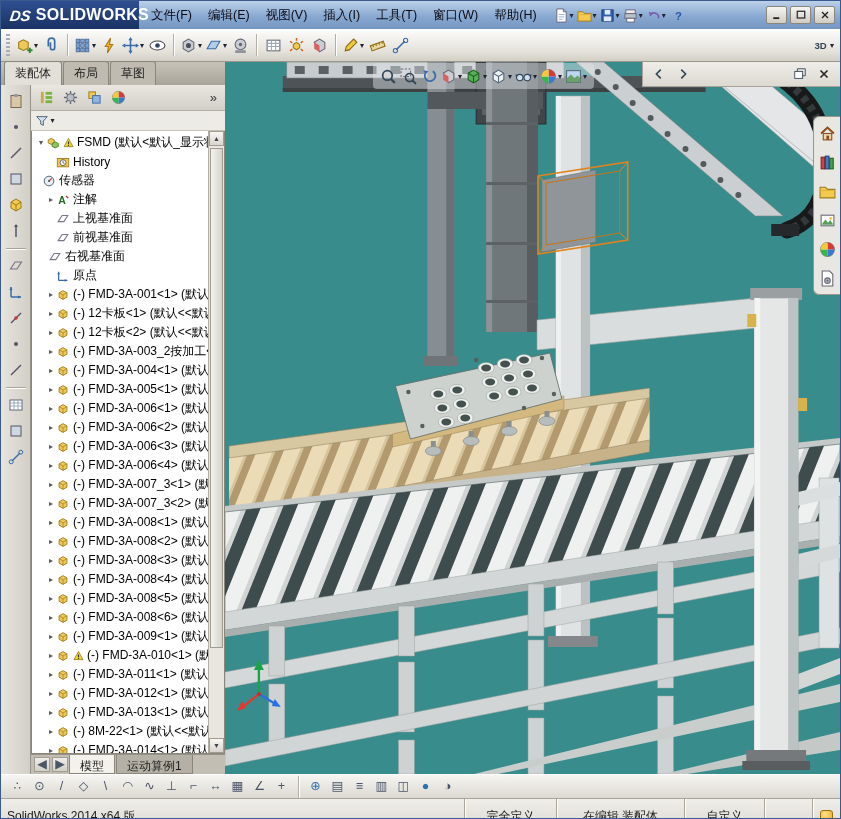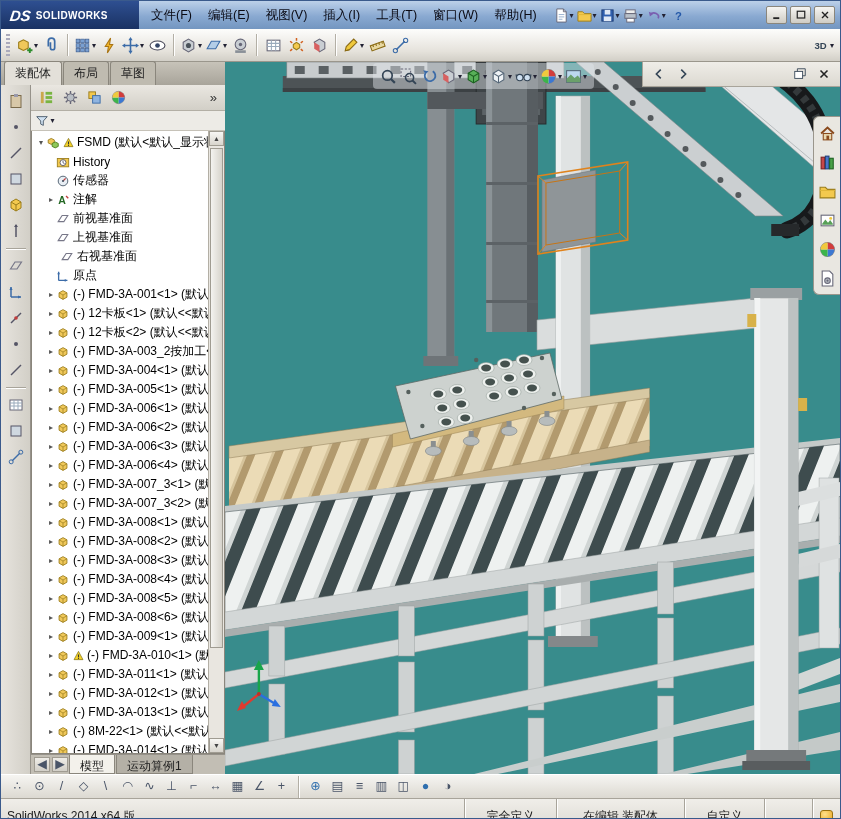--- a/index.html
+++ b/index.html
@@ -2,21 +2,21 @@
 <html><head>
 <meta charset="utf-8">
 <style>
   *{box-sizing:border-box;margin:0;padding:0;}
   body{font-family:"Liberation Sans","DejaVu Sans",sans-serif;background:#777;}
   .app{position:relative;width:841px;height:819px;border:1px solid #3a5a8c;background:#d6d3cc;overflow:hidden;}
   
   .titlebar{height:28px;display:flex;align-items:stretch;background:linear-gradient(180deg,#bcd0e9,#89a9d1 55%,#7396c0);}
   .logo{width:138px;display:flex;align-items:center;gap:5px;padding-left:9px;background:linear-gradient(180deg,#2e4f91,#1a3263);color:#fff;flex:0 0 auto;}
   .logo .mark{font-style:italic;font-weight:bold;font-size:15px;transform:skewX(-8deg);}
-  .logo .brand{font-weight:bold;font-size:10px;letter-spacing:.3px;text-align:right;}
+  .logo .brand{font-weight:bold;font-size:16px;letter-spacing:.3px;text-align:right;}
   .menubar{display:flex;align-items:flex-end;padding-left:4px;}
   .menu-item{padding:0 8px;font-size:12.5px;line-height:28px;color:#0a0a14;cursor:default;}
   .qat{display:flex;align-items:center;gap:1px;margin-left:8px;}
   .caret{font-size:8px;color:#223;margin-left:1px;}
   .win-controls{margin-left:auto;display:flex;align-items:center;gap:3px;padding-right:5px;}
   .win-btn{width:21px;height:18px;display:inline-flex;align-items:center;justify-content:center;background:linear-gradient(#f6f5f2,#cfccc4);border:1px solid #8a867c;border-radius:2px;}
   
   .toolbar-row{height:33px;display:flex;align-items:center;background:linear-gradient(#fdfdfc,#e5e2db 70%,#d2cfc7);border-bottom:1px solid #9a968c;padding:0 5px;gap:1px;}
   .grip{width:4px;height:22px;margin:0 4px 0 0;background:repeating-linear-gradient(180deg,#aab 0 2px,transparent 2px 4px);}
   .tb-btn{display:inline-flex;align-items:center;justify-content:center;min-width:22px;height:24px;border:1px solid transparent;border-radius:2px;}
@@ -427,21 +427,21 @@
                 </div>
                 <div class="tree-row" style="padding-left:14px">
                   <span class="exp"></span>
                   <svg width="14" height="14" viewBox="0 0 16 16">
                     <rect x="1.5" y="4" width="13" height="9.5" fill="#f3c94e" stroke="#9a7d1c"></rect>
                     <circle cx="8" cy="8.7" r="3.4" fill="#fff" stroke="#556"></circle>
                     <path d="M8 6.5v2.4l1.8 1" fill="none" stroke="#556"></path>
                   </svg>
                   <span class="tree-label">History</span>
                 </div>
-                <div class="tree-row" style="padding-left:14px">
+                <div class="tree-row" style="">
                   <span class="exp"></span>
                   <svg width="14" height="14" viewBox="0 0 16 16">
                     <circle cx="8" cy="8" r="5.5" fill="#e8eef4" stroke="#456"></circle>
                     <path d="M8 8l3-3" stroke="#c03c3c" stroke-width="1.5"></path>
                     <circle cx="8" cy="8" r="1.2" fill="#456"></circle>
                   </svg>
                   <span class="tree-label">传感器</span>
                 </div>
                 <div class="tree-row" style="padding-left:14px">
                   <span class="exp">▸</span>
@@ -449,30 +449,30 @@
                     <text x="7" y="13" font-size="12" font-weight="bold" text-anchor="middle" fill="#246824">A</text>
                     <path d="M11.5 3.5L14 6" stroke="#c03c3c" stroke-width="1.6"></path>
                   </svg>
                   <span class="tree-label">注解</span>
                 </div>
                 <div class="tree-row" style="padding-left:14px">
                   <span class="exp"></span>
                   <svg width="14" height="14" viewBox="0 0 16 16">
                     <path d="M2.5 11l4.5-7h6.5l-4.5 7z" fill="none" stroke="#778" stroke-width="1.2"></path>
                   </svg>
+                  <span class="tree-label">上视基准面</span>
+                </div>
+                <div class="tree-row" style="padding-left:14px">
+                  <span class="exp"></span>
+                  <svg width="14" height="14" viewBox="0 0 16 16">
+                    <path d="M2.5 11l4.5-7h6.5l-4.5 7z" fill="none" stroke="#778" stroke-width="1.2"></path>
+                  </svg>
                   <span class="tree-label">前视基准面</span>
                 </div>
-                <div class="tree-row" style="padding-left:14px">
-                  <span class="exp"></span>
-                  <svg width="14" height="14" viewBox="0 0 16 16">
-                    <path d="M2.5 11l4.5-7h6.5l-4.5 7z" fill="none" stroke="#778" stroke-width="1.2"></path>
-                  </svg>
-                  <span class="tree-label">上视基准面</span>
-                </div>
-                <div class="tree-row" style="padding-left:18px">
+                <div class="tree-row" style="padding-left:6px">
                   <span class="exp"></span>
                   <svg width="14" height="14" viewBox="0 0 16 16">
                     <path d="M2.5 11l4.5-7h6.5l-4.5 7z" fill="none" stroke="#778" stroke-width="1.2"></path>
                   </svg>
                   <span class="tree-label">右视基准面</span>
                 </div>
                 <div class="tree-row" style="padding-left:14px">
                   <span class="exp"></span>
                   <svg width="14" height="14" viewBox="0 0 16 16">
                     <path d="M3 13h10M3 13V3" fill="none" stroke="#3c6ca8" stroke-width="1.5"></path>

